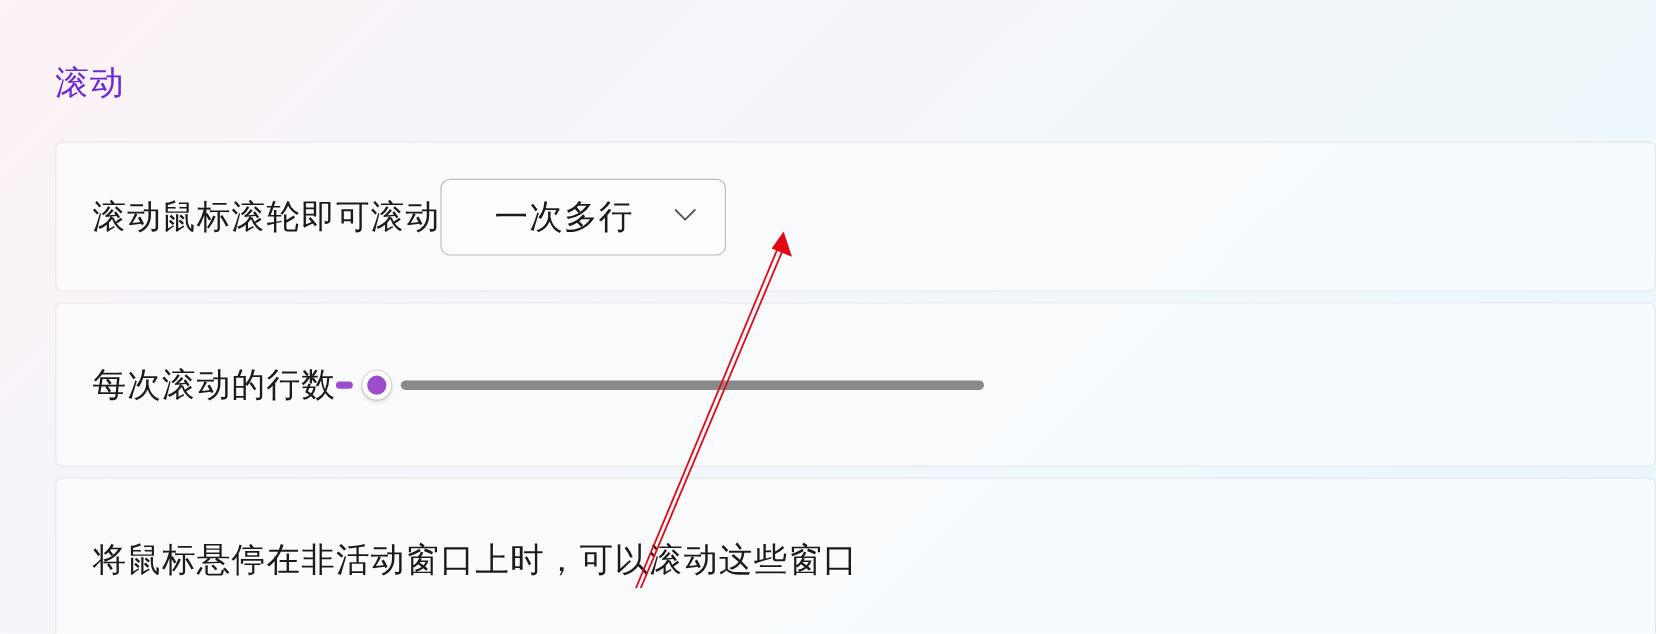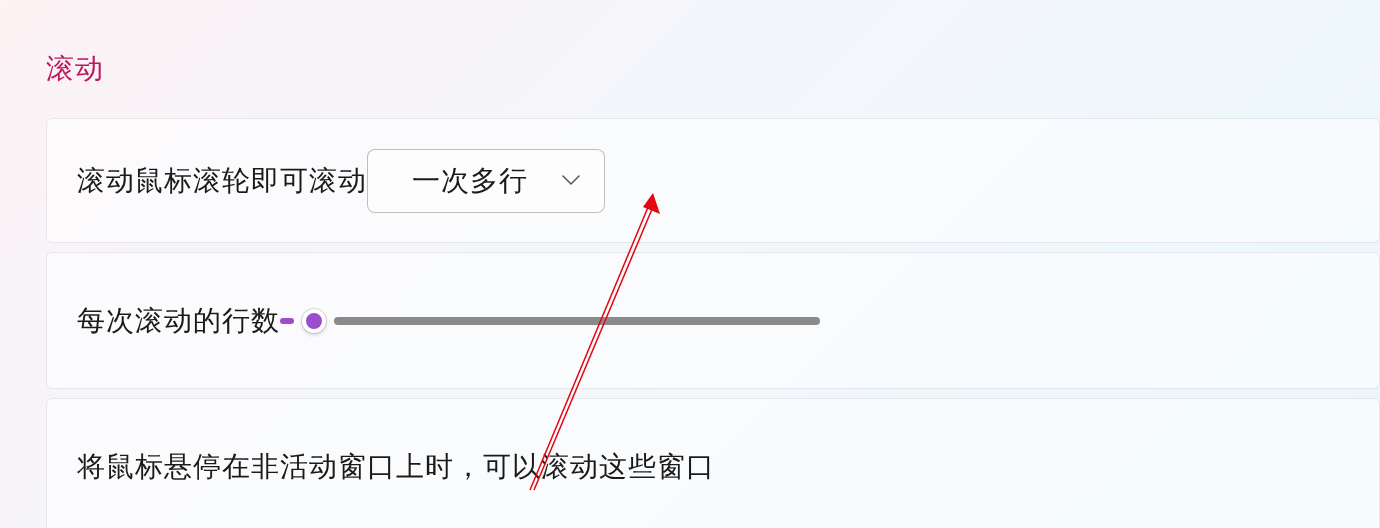--- a/index.html
+++ b/index.html
@@ -9,21 +9,21 @@
       font-family: "Microsoft YaHei", "Segoe UI", sans-serif;
       background: linear-gradient(135deg, #fdf2f4 0%, #f7f4f9 20%, #f3f6fb 50%, #eff7fb 70%, #eaf6fb 100%);
       overflow: hidden;
       position: relative;
     }
     .container {
       padding: 50px 0 0 46px;
     }
     .section-title {
       font-size: 28px;
-      color: #be185d;
+      color: #6d28d9;
       margin-bottom: 30px;
       letter-spacing: 1px;
     }
     .card {
       background: rgba(255,255,255,0.55);
       border: 1px solid rgba(0,0,0,0.08);
       border-radius: 6px;
       margin-bottom: 9px;
       display: flex;
       align-items: center;

